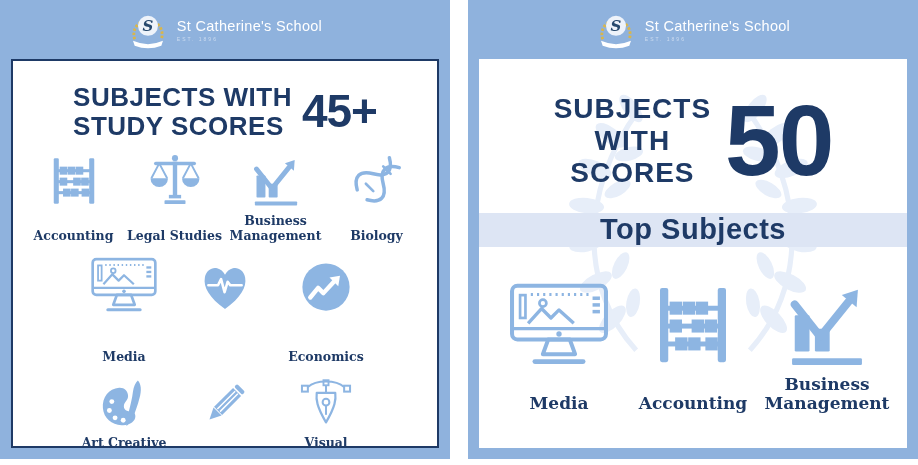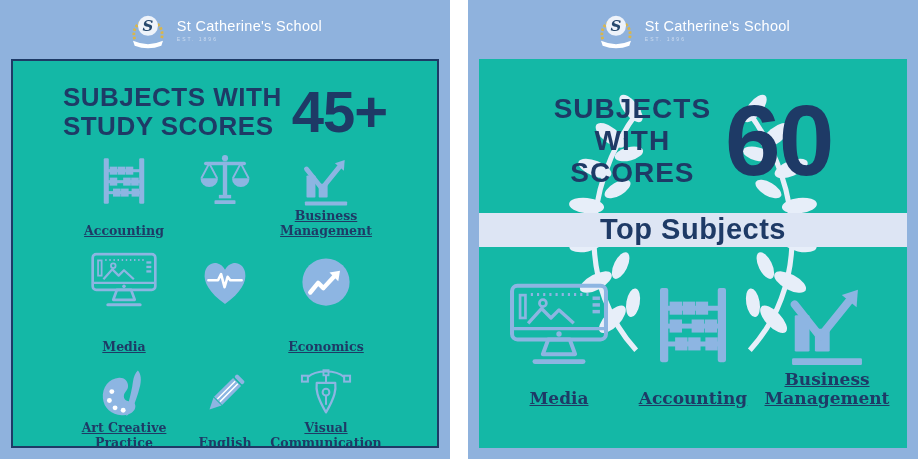--- a/index.html
+++ b/index.html
@@ -8,37 +8,37 @@
   }
   *{margin:0;padding:0;box-sizing:border-box;}
   body{width:918px;height:465px;background:#ffffff;font-family:"Liberation Sans",sans-serif;overflow:hidden;}
   .wrap{display:flex;gap:18px;}
   .panel{width:456px;height:459px;background:var(--frame_blue);position:relative;display:flex;flex-direction:column;}
   .hdr{height:59px;display:flex;align-items:center;justify-content:center;gap:9px;flex:none;}
   .crest{display:block;}
   .brandtxt{display:flex;flex-direction:column;}
   .brandname{color:#ffffff;font-size:14.5px;letter-spacing:.3px;}
   .brandest{color:var(--est);font-size:5px;letter-spacing:2px;margin-top:2px;}
-  .card{background:#14b8a6;margin:0 11px 11px 11px;flex:1;position:relative;overflow:hidden;}
+  .card{background:#ffffff;margin:0 11px 11px 11px;flex:1;position:relative;overflow:hidden;}
   .card.bordered{border:2px solid var(--navy);}
   .content{position:relative;z-index:1;height:100%;display:flex;flex-direction:column;align-items:center;}
   
   .titleL{display:flex;align-items:center;justify-content:center;gap:10px;margin-top:22px;}
   .titleL .lines{color:var(--navy);font-weight:700;font-size:26px;line-height:1.1;letter-spacing:.5px;text-align:left;}
-  .bigscore{color:var(--navy);font-weight:700;font-size:58px;line-height:.9;letter-spacing:-1px;}
+  .bigscore{color:var(--navy);font-weight:700;font-size:46px;line-height:.9;letter-spacing:-1px;}
   
   .rows{margin-top:10px;display:flex;flex-direction:column;}
   .row{display:flex;justify-content:center;}
   .cell{width:101px;display:flex;flex-direction:column;align-items:center;}
   .icobox{display:flex;align-items:flex-end;justify-content:center;}
   .icobox.h1{height:58px;}
   .icobox.h2{height:66px;margin-top:6px;}
   .icobox.h3{height:58px;margin-top:8px;}
   .lbl{font-family:"DejaVu Serif",serif;font-weight:700;color:var(--navy);text-align:center;
-       white-space:pre-line;display:flex;align-items:flex-end;justify-content:center;text-decoration:underline;}
+       white-space:pre-line;display:flex;align-items:flex-end;justify-content:center;margin-top:5px;}
   .lbl-s{font-size:12.5px;line-height:1.16;height:30px;}
   .lbl-s3{font-size:12.5px;line-height:1.16;height:44px;}
   .lbl-b{font-size:17px;line-height:1.15;height:40px;}
   .ic{display:block;color:var(--icon_blue);}
   
   .titleR{display:flex;align-items:center;justify-content:center;gap:14px;margin-top:34px;}
   .titleR .lines{color:var(--navy);font-weight:700;font-size:28px;line-height:1.14;letter-spacing:1px;text-align:center;}
   .hugescore{color:var(--navy);font-weight:700;font-size:100px;line-height:.85;letter-spacing:-2px;}
   .band{width:100%;height:34px;background:var(--band);margin-top:24px;display:flex;align-items:center;justify-content:center;}
   .bandtxt{color:var(--navy);font-weight:700;font-size:29px;letter-spacing:.5px;}
@@ -219,29 +219,38 @@
                   </svg>
                 </div>
               <div class="lbl lbl-s">Accounting</div>
             </div>
             <div class="cell">
               <div class="icobox h1">
                   <svg class="ic" width="56" height="56" viewBox="0 0 64 64">
                     <use href="#sym-scales"></use>
                   </svg>
                 </div>
+              <div class="lbl lbl-s">Legal Studies</div>
             </div>
             <div class="cell">
               <div class="icobox h1">
                   <svg class="ic" width="52" height="52" viewBox="0 0 64 64">
                     <use href="#sym-bar-chart"></use>
                   </svg>
                 </div>
               <div class="lbl lbl-s">Business
 Management</div>
+            </div>
+            <div class="cell">
+              <div class="icobox h1">
+                  <svg class="ic" width="56" height="56" viewBox="0 0 64 64">
+                    <use href="#sym-dna"></use>
+                  </svg>
+                </div>
+              <div class="lbl lbl-s">Biology</div>
             </div>
           </div>
 
           <div class="row">
             <div class="cell">
               <div class="icobox h2">
                   <svg class="ic" width="68" height="58" viewBox="0 0 76 64">
                     <use href="#sym-monitor"></use>
                   </svg>
                 </div>
@@ -311,21 +320,21 @@
       <svg class="wm" width="310" height="290" viewBox="0 0 300 280">
         <use href="#sym-laurel"></use>
       </svg>
       <div class="content">
         <div class="titleR">
           <div class="lines">
             <div>SUBJECTS</div>
             <div>WITH</div>
             <div>SCORES</div>
           </div>
-          <div class="hugescore">60</div>
+          <div class="hugescore">50</div>
         </div>
 
         <div class="band">
           <div class="bandtxt">Top Subjects</div>
         </div>
 
         <div class="rowR">
           <div class="cellR">
             <div class="icoboxR">
                 <svg class="ic" width="102" height="86" viewBox="0 0 76 64">

